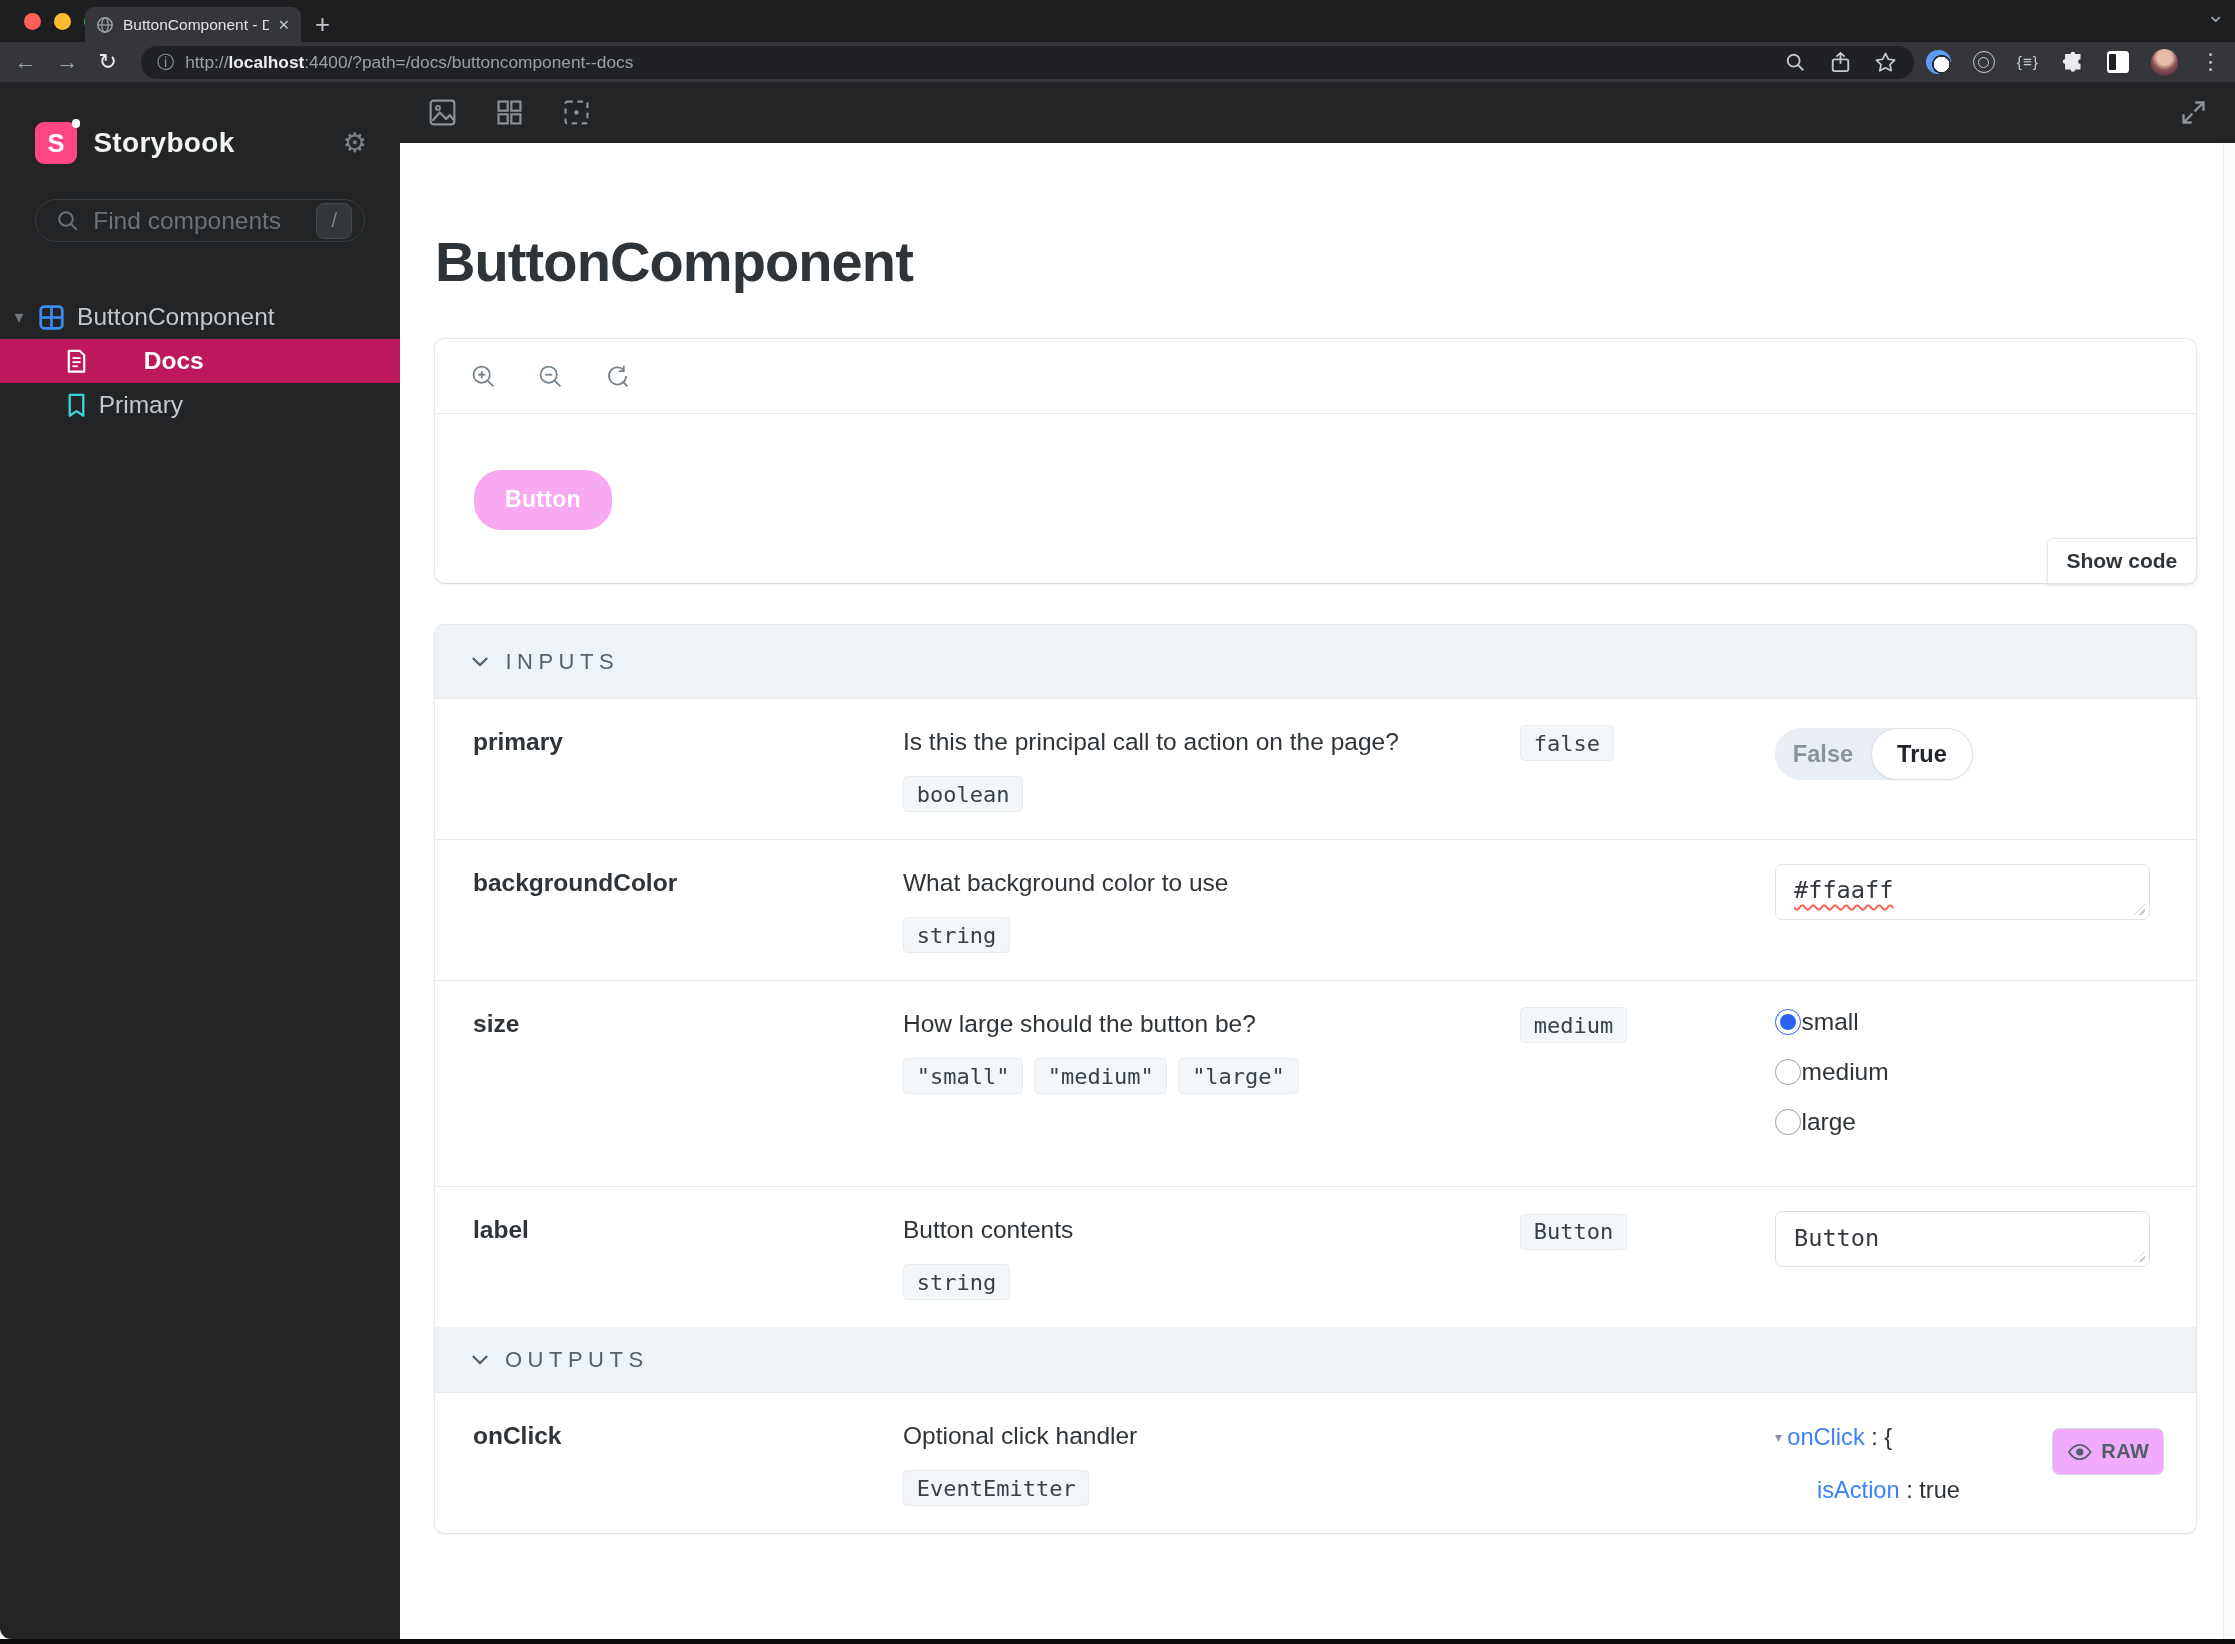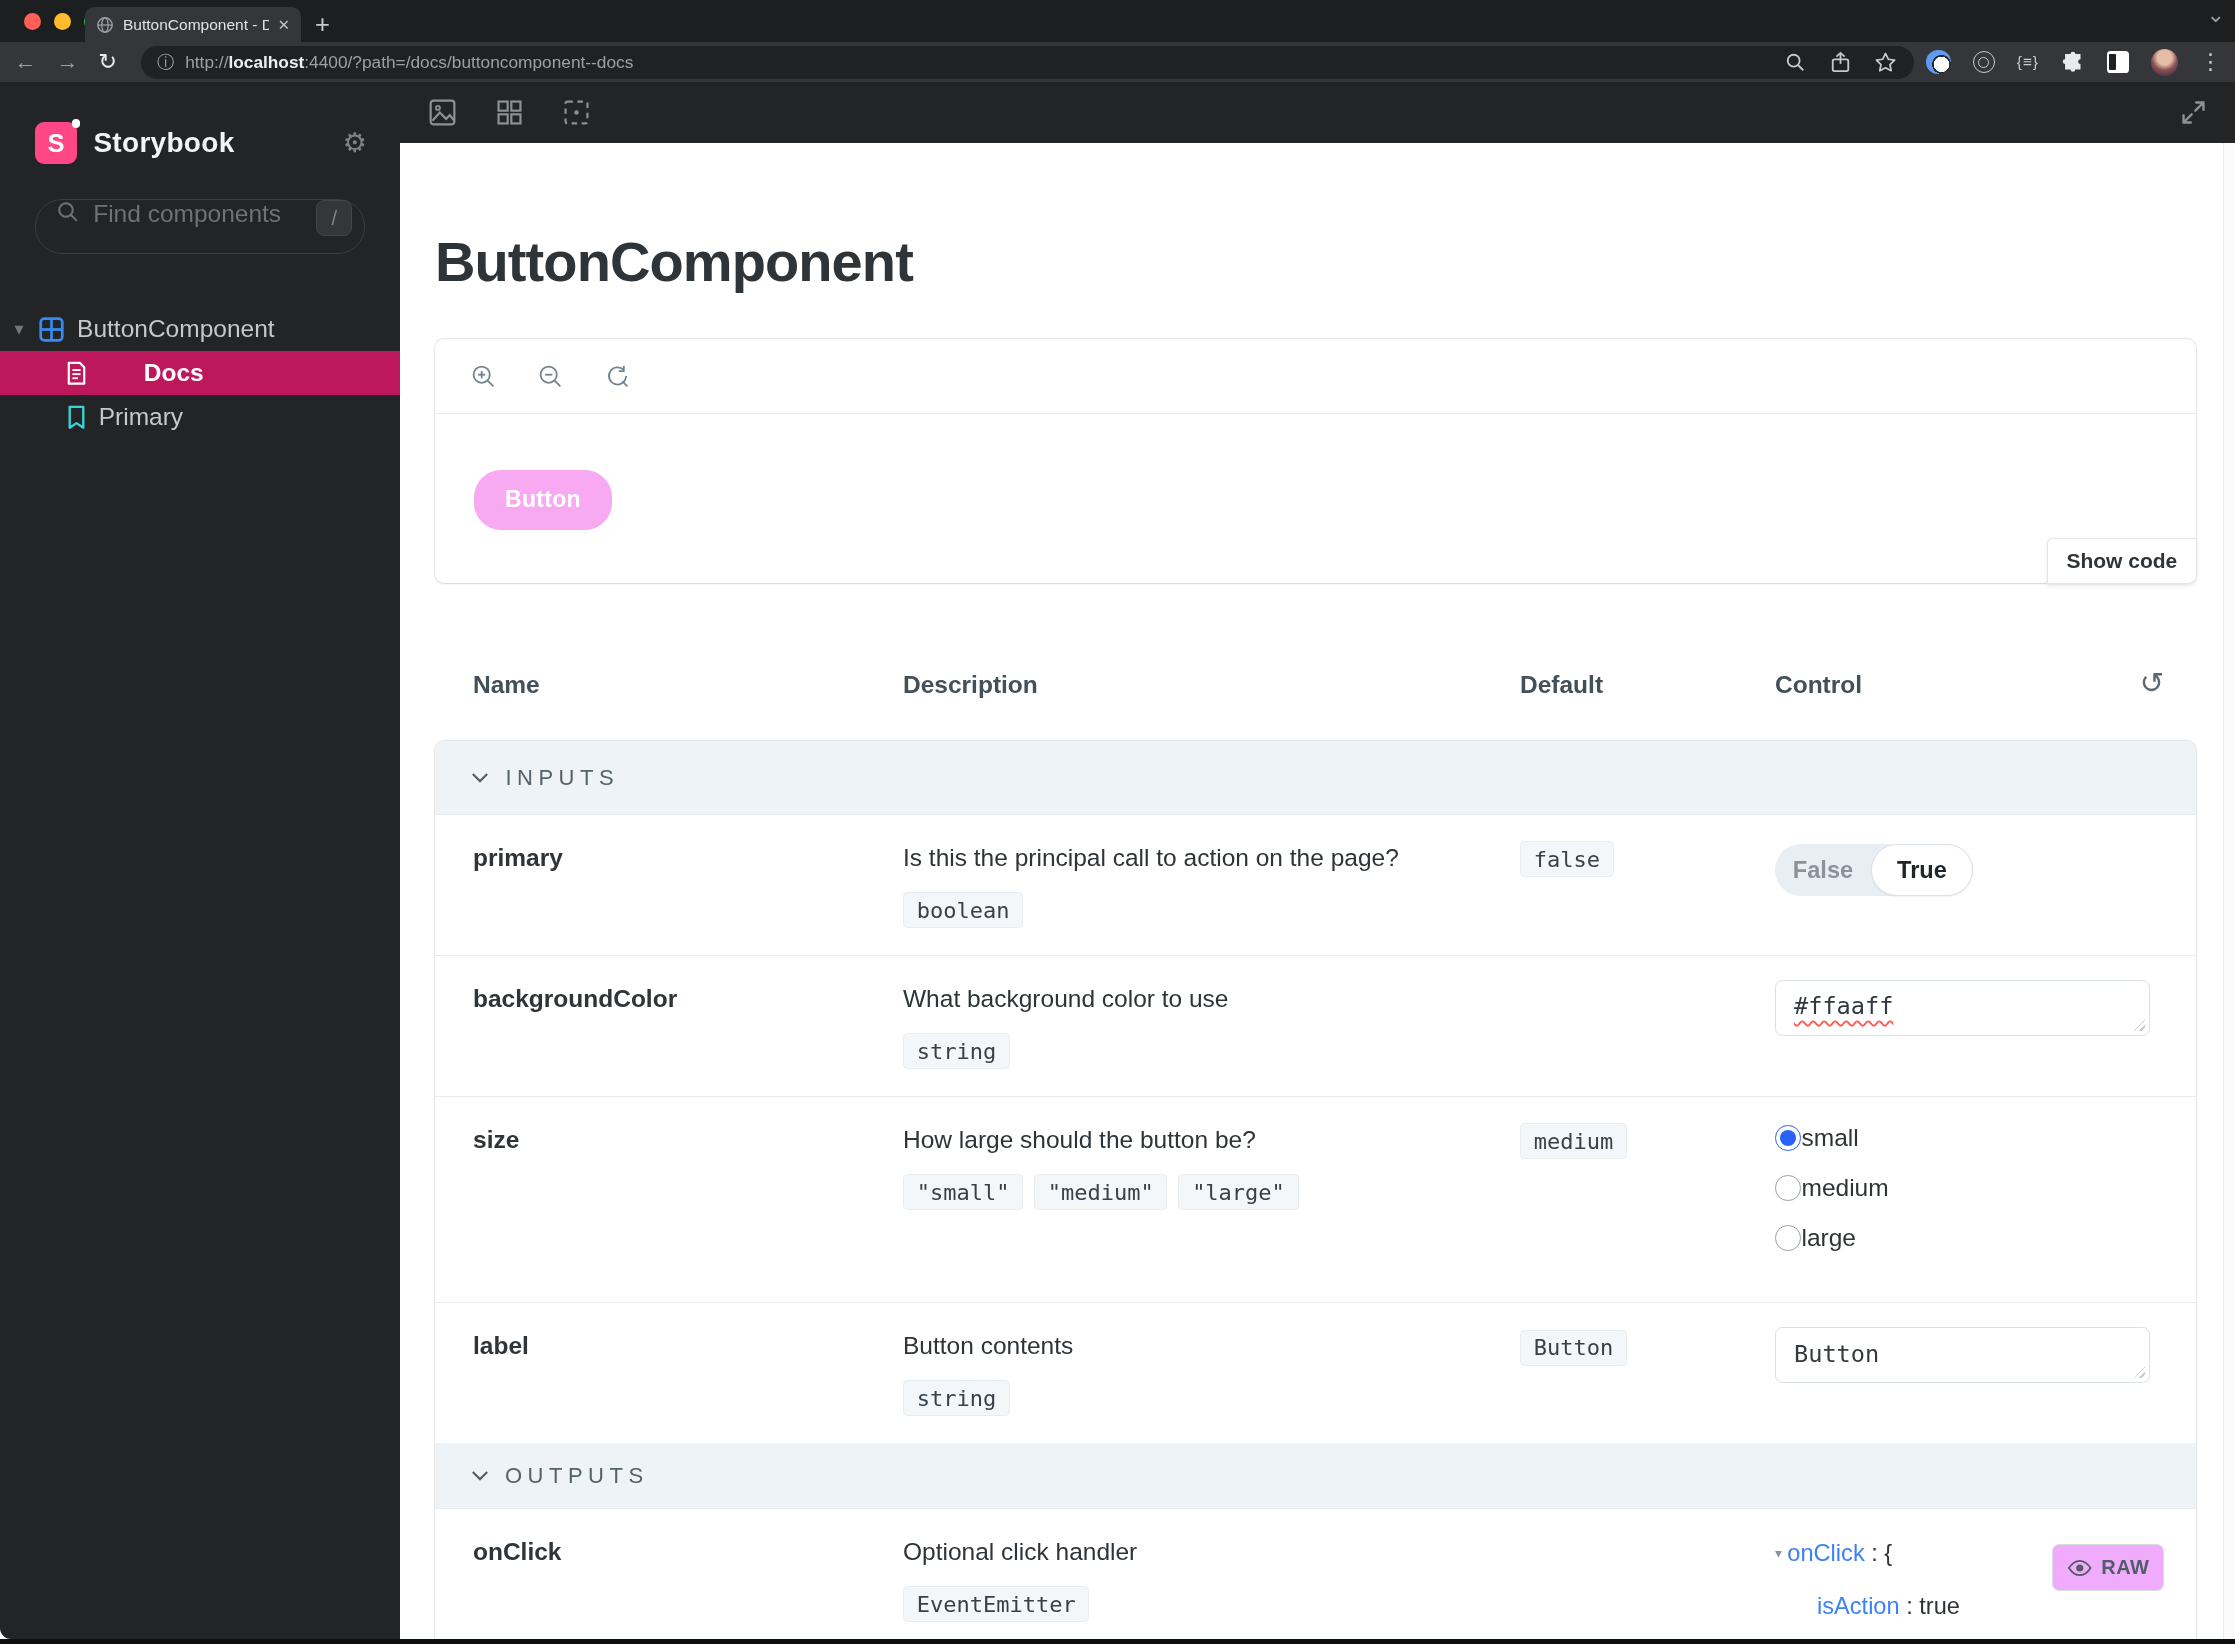--- a/index.html
+++ b/index.html
@@ -49,22 +49,22 @@
   
   .sidebar { position:absolute; left:0; top:0; width:400px; bottom:0; background:#222425;
     color:#c3c9cd; border-bottom-left-radius:11px; }
   .sb-head { display:flex; align-items:center; padding:40px 33px 0 35px; }
   .logo { width:42px; height:42px; border-radius:9px; background:#ff4785; color:#fff;
     font-weight:700; font-size:25.5px; display:flex; align-items:center; justify-content:center; position:relative; }
   .logo::after { content:""; position:absolute; right:-2.7px; top:-2.7px; width:8.2px; height:8.2px;
     border-radius:50%; background:#fff; }
   .brand { margin-left:16.4px; font-size:28px; font-weight:700; color:#f2f4f5; letter-spacing:0.3px; }
   .gear { margin-left:auto; font-size:27px; color:#7c8388; }
-  .search { margin:35px 35px 0; height:55px; border:0.9px solid #3a3e41; border-radius:27px;
-    display:flex; align-items:flex-start; padding:0 11.8px 0 20px; }
+  .search { margin:35px 35px 0; height:43px; border:0.9px solid #3a3e41; border-radius:27px;
+    display:flex; align-items:center; padding:0 11.8px 0 20px; }
   .search-ph { margin-left:13.6px; font-size:24.5px; color:#6b7378; }
   .slash { margin-left:auto; width:36px; height:36px; border-radius:8.2px; background:#33373a;
     border:0.9px solid #43484b; color:#7c848a; font-size:20px; display:flex; align-items:center; justify-content:center; }
   .tree { margin-top:53px; font-size:24.5px; }
   .trow { display:flex; align-items:center; height:44px; }
   .row-component { padding-left:14.5px; color:#c3c9cd; }
   .caret { width:22px; color:#70777c; font-size:18px; }
   .cmp-icon { margin:0 11.8px 0 1.8px; }
   .row-docs { padding-left:65px; color:#fff; font-weight:700; }
   .row-docs .ticon { margin-right:11.8px; }
@@ -293,27 +293,20 @@
                 <polyline points="22,3 22,9 16.5,9" fill="none" stroke="#73828c" stroke-width="2"></polyline>
                 <line x1="20.5" y1="20.5" x2="26" y2="26" stroke="#73828c" stroke-width="2"></line>
               </svg>
           </div>
           <div class="pv-body">
             <button class="pink-btn" style="background-color: rgb(247, 169, 242);">Button</button>
           </div>
           <div class="showcode">Show code</div>
         </div>
 
-        <div class="args-header grid-cols">
-          <span>Name</span>
-          <span>Description</span>
-          <span>Default</span>
-          <span>Control</span>
-          <span class="reset-icon">↺</span>
-        </div>
 
         <div class="argstable">
 
           <div class="section first">
             <svg class="icon-svg" width="18" height="11" viewBox="0 0 20 12">
                 <polyline points="2,2 10,10 18,2" fill="none" stroke="#54626c" stroke-width="2.4"></polyline>
               </svg>
             <span>INPUTS</span>
           </div>
 

